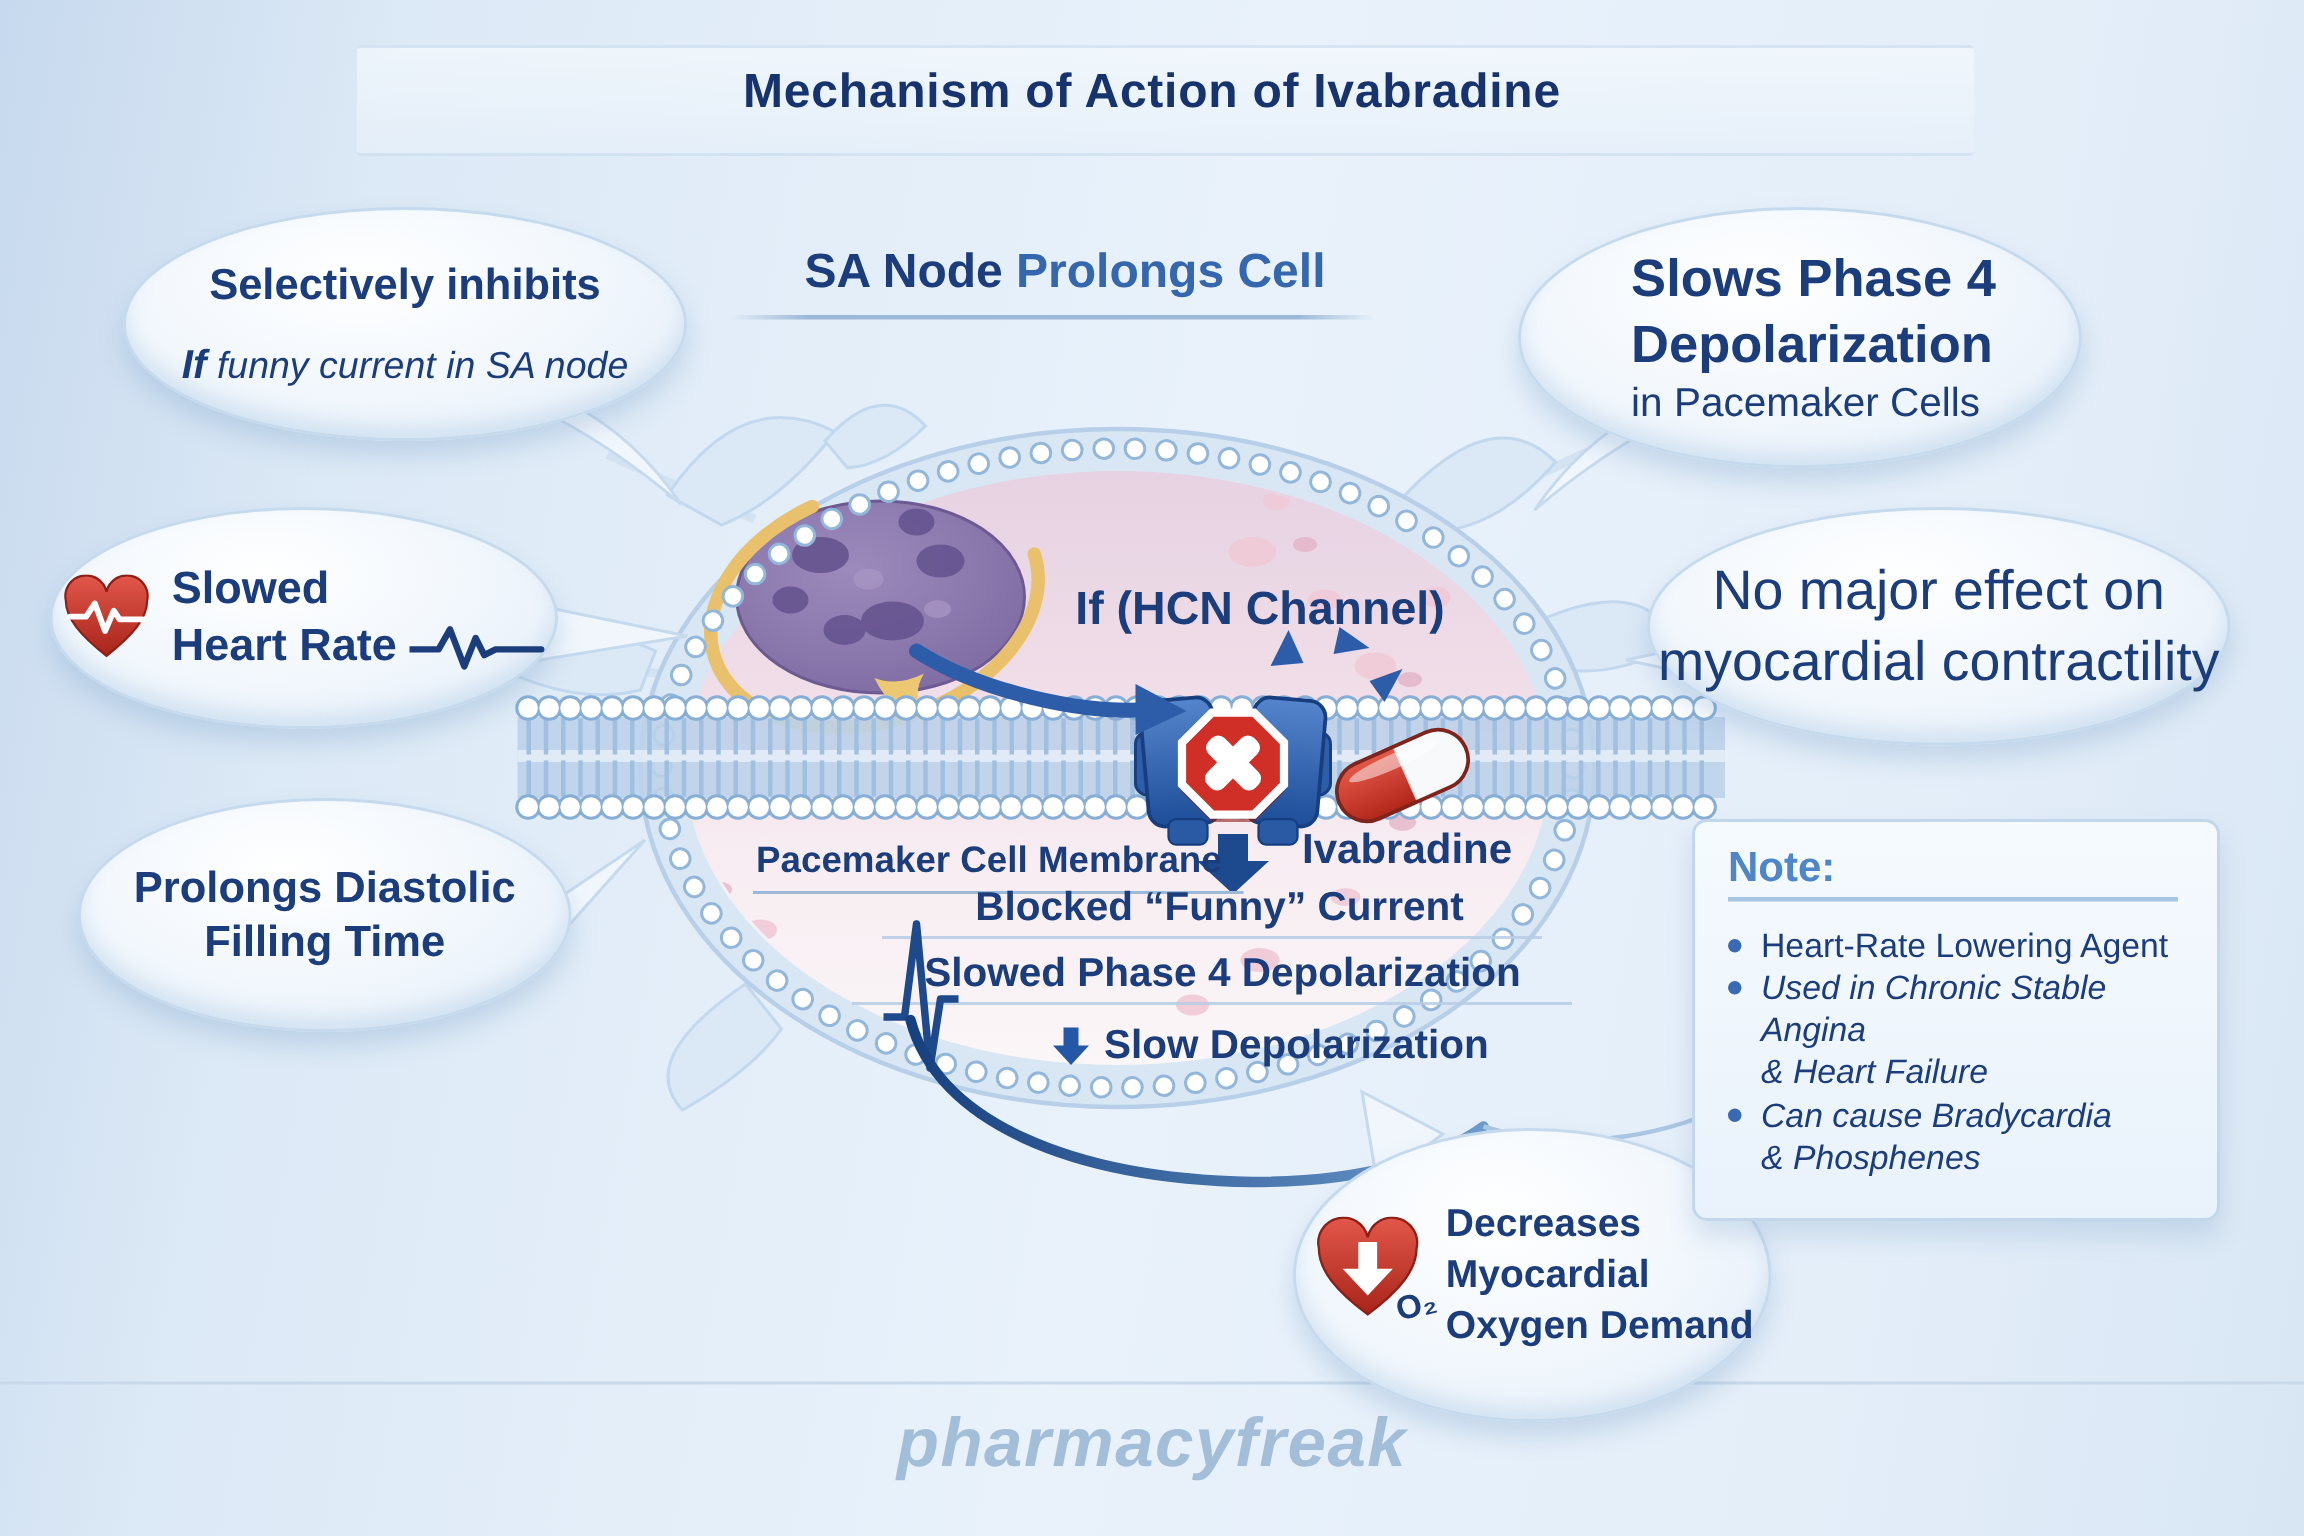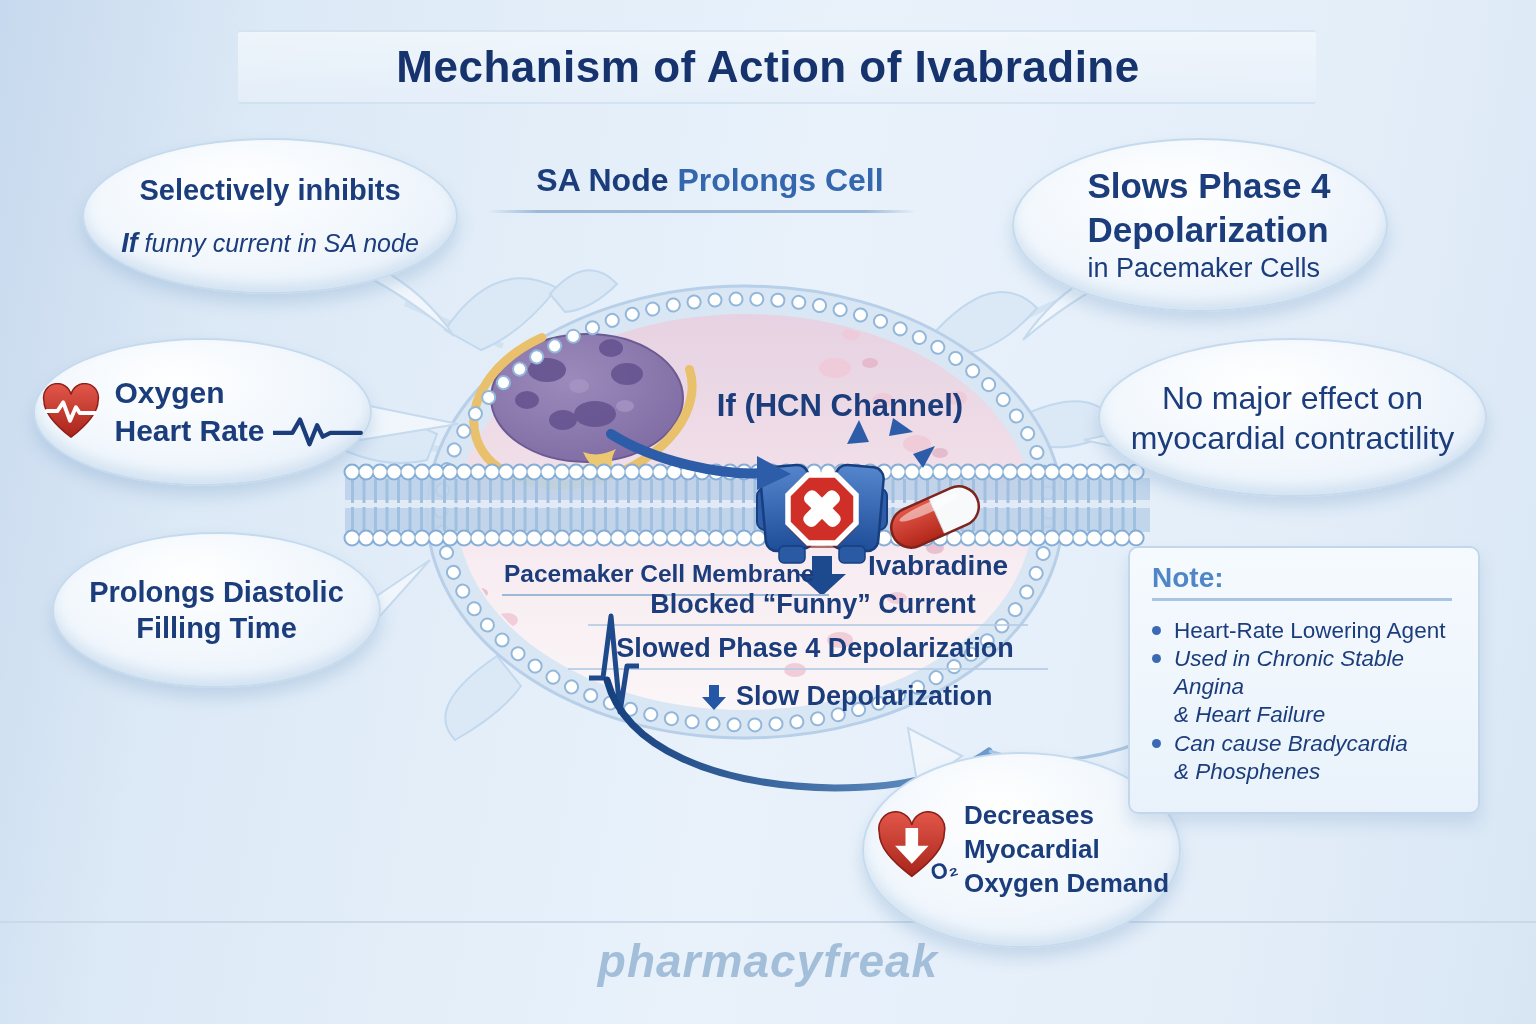--- a/index.html
+++ b/index.html
@@ -2,41 +2,41 @@
 <html><head>
 <meta charset="utf-8">
 <style>
   html,body{margin:0;padding:0;background:#b9cde4;font-family:"Liberation Sans",sans-serif;}
   #canvas{position:relative;width:1536px;height:1024px;overflow:hidden;margin:0 auto;
     background:linear-gradient(100deg,#c7d9ee 0%,#dce9f6 16%,#e9f2fb 50%,#e4eef9 80%,#d8e6f4 100%);}
   .abs{position:absolute;}
   
   .title-band{left:238px;top:30px;width:1078px;height:70px;background:linear-gradient(#f4f9fd,#e7f0fa);
     border-top:2px solid #d2e1f0;border-bottom:2px solid #cfdfef;opacity:.75;border-radius:3px;}
-  .page-title{left:0;right:0;top:42px;text-align:center;font-size:44px;font-weight:bold;color:#16336e;letter-spacing:.5px;z-index:5;}
+  .page-title{left:0;right:0;top:42px;text-align:center;font-size:32px;font-weight:bold;color:#16336e;letter-spacing:.5px;z-index:5;}
   
   .bubble{border-radius:50%;background:radial-gradient(ellipse at 42% 30%,#ffffff 0%,#f3f8fd 45%,#e9f1fa 78%,#e0ebf7 100%);
     border:2px solid #c6daee;box-shadow:0 10px 16px rgba(120,158,200,.30), inset 0 -8px 12px rgba(150,185,220,.28);
     display:flex;align-items:center;justify-content:center;z-index:3;color:#1c3d7c;}
   .bubble .col{display:flex;flex-direction:column;align-items:center;line-height:1.25;}
   .tail{z-index:2;}
   .b-tl{left:82px;top:138px;width:372px;height:152px;}
   .b-tl .l1{font-size:29px;font-weight:bold;}
   .b-tl .l2{font-size:25px;margin-top:19px;font-style:italic;}
   .b-tl .l2 b{font-size:27px;}
   .b-tr{left:1012px;top:138px;width:372px;height:170px;}
   .b-tr .col{align-items:flex-start;margin-left:18px;}
   .b-tr .l1,.b-tr .l2{font-size:35px;font-weight:bold;}
   .b-tr .l3{font-size:27px;}
   .b-ml{left:33px;top:338px;width:335px;height:144px;gap:12px;}
   .b-ml .col{align-items:flex-start;}
   .b-ml .t{font-size:30px;font-weight:bold;}
   .b-ml .hr-row{display:flex;align-items:center;gap:8px;}
   .b-mr{left:1098px;top:338px;width:385px;height:155px;}
-  .b-mr .l{font-size:32px;text-align:center;}
+  .b-mr .l{font-size:37px;text-align:center;}
   .b-ll{left:52px;top:532px;width:325px;height:152px;}
   .b-ll .l{font-size:29px;font-weight:bold;}
   .b-bot{left:862px;top:752px;width:315px;height:192px;gap:6px;}
   .b-bot .col{align-items:flex-start;line-height:1.3;}
   .b-bot .l{font-size:26px;font-weight:bold;}
   
   .sa-heading{left:450px;top:162px;width:520px;text-align:center;font-size:32px;font-weight:bold;z-index:4;}
   .sa-heading .p1{color:#1c3d7c;} .sa-heading .p2{color:#3467ae;}
   .sa-underline{left:487px;top:210px;width:430px;height:3px;z-index:4;
     background:linear-gradient(90deg,rgba(140,170,205,0),#9db9d8 12%,#9db9d8 88%,rgba(140,170,205,0));}
@@ -264,21 +264,21 @@
       <defs>
           <linearGradient id="hg1" x1="0" y1="0" x2="0" y2="1">
         <stop offset="0" stop-color="#e2574a"></stop>
             <stop offset="1" stop-color="#a8241a"></stop>
           </linearGradient>
         </defs>
       <path d="M32 55 C14 41 4 29 4 17 A13.5 13.5 0 0 1 32 11 A13.5 13.5 0 0 1 60 17 C60 29 50 41 32 55 Z" fill="url(#hg1)" stroke="#8e1f17" stroke-width="1.5"></path>
       <polyline points="7,28 18,28 24,19 31,38 37,24 41,30 57,30" fill="none" stroke="#ffffff" stroke-width="4" stroke-linejoin="round" stroke-linecap="round"></polyline>
     </svg>
     <div class="col">
-      <div class="t">Oxygen</div>
+      <div class="t">Slowed</div>
       <div class="hr-row">
         <span class="t">Heart Rate</span>
         <svg width="92" height="38" viewBox="0 0 96 40">
           <polyline points="0,22 20,22 28,8 38,34 46,14 52,26 60,22 92,22" fill="none" stroke="#1c3d7c" stroke-width="4.5" stroke-linejoin="round" stroke-linecap="round"></polyline>
         </svg>
       </div>
     </div>
   </div>
 
   <div class="abs bubble b-mr">

